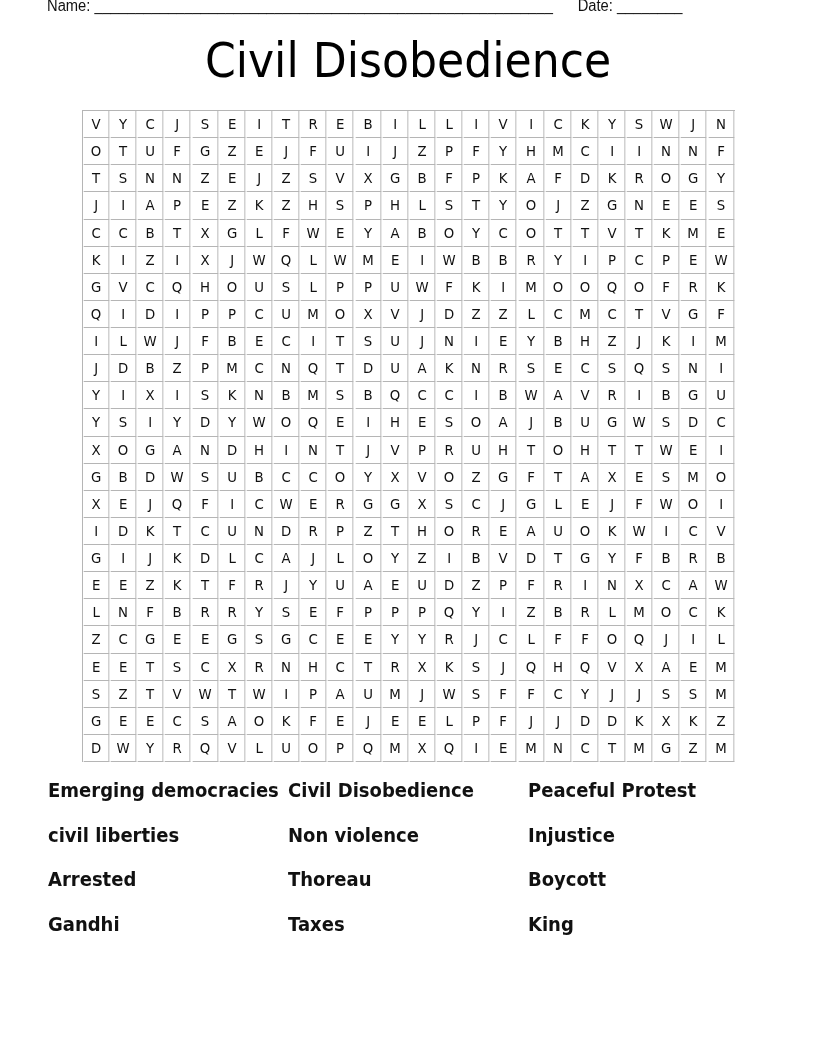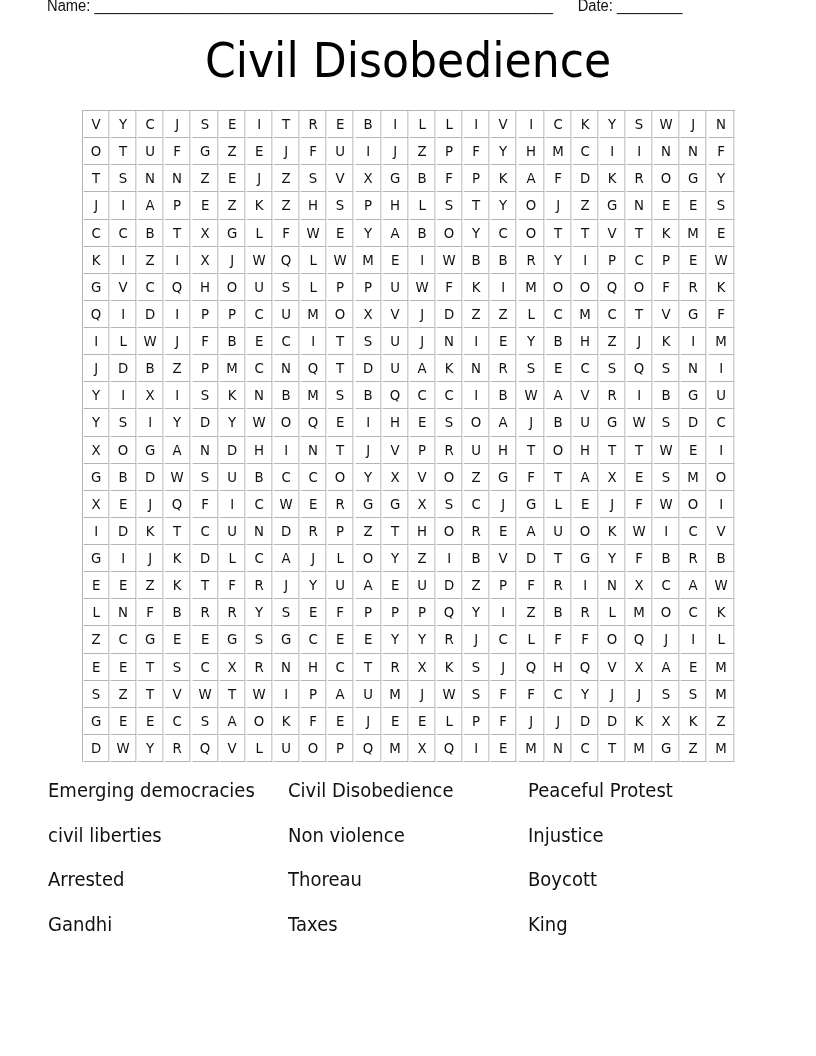--- a/index.html
+++ b/index.html
@@ -24,20 +24,21 @@
   .cell {
     border-right:1px solid #b5b5b5; border-bottom:1px solid #b5b5b5;
     display:flex; align-items:center; justify-content:center;
     font-family:"DejaVu Sans", sans-serif; font-size:14px; color:#111;
     box-sizing:border-box; transform:scaleX(0.95);
   }
   .words {
     position:absolute; left:48px; top:778px; width:720px;
     display:grid; grid-template-columns:240px 240px 240px;
     row-gap:19.5px;
+    font-weight:bold;
   }
   .word {
     font-family:"DejaVu Sans", sans-serif; font-size:20px; color:#111;
     line-height:25px; white-space:nowrap; transform:scaleX(0.9); transform-origin:left center;
   }
 </style>
 </head>
 <body>
 
 <div class="header-line">

